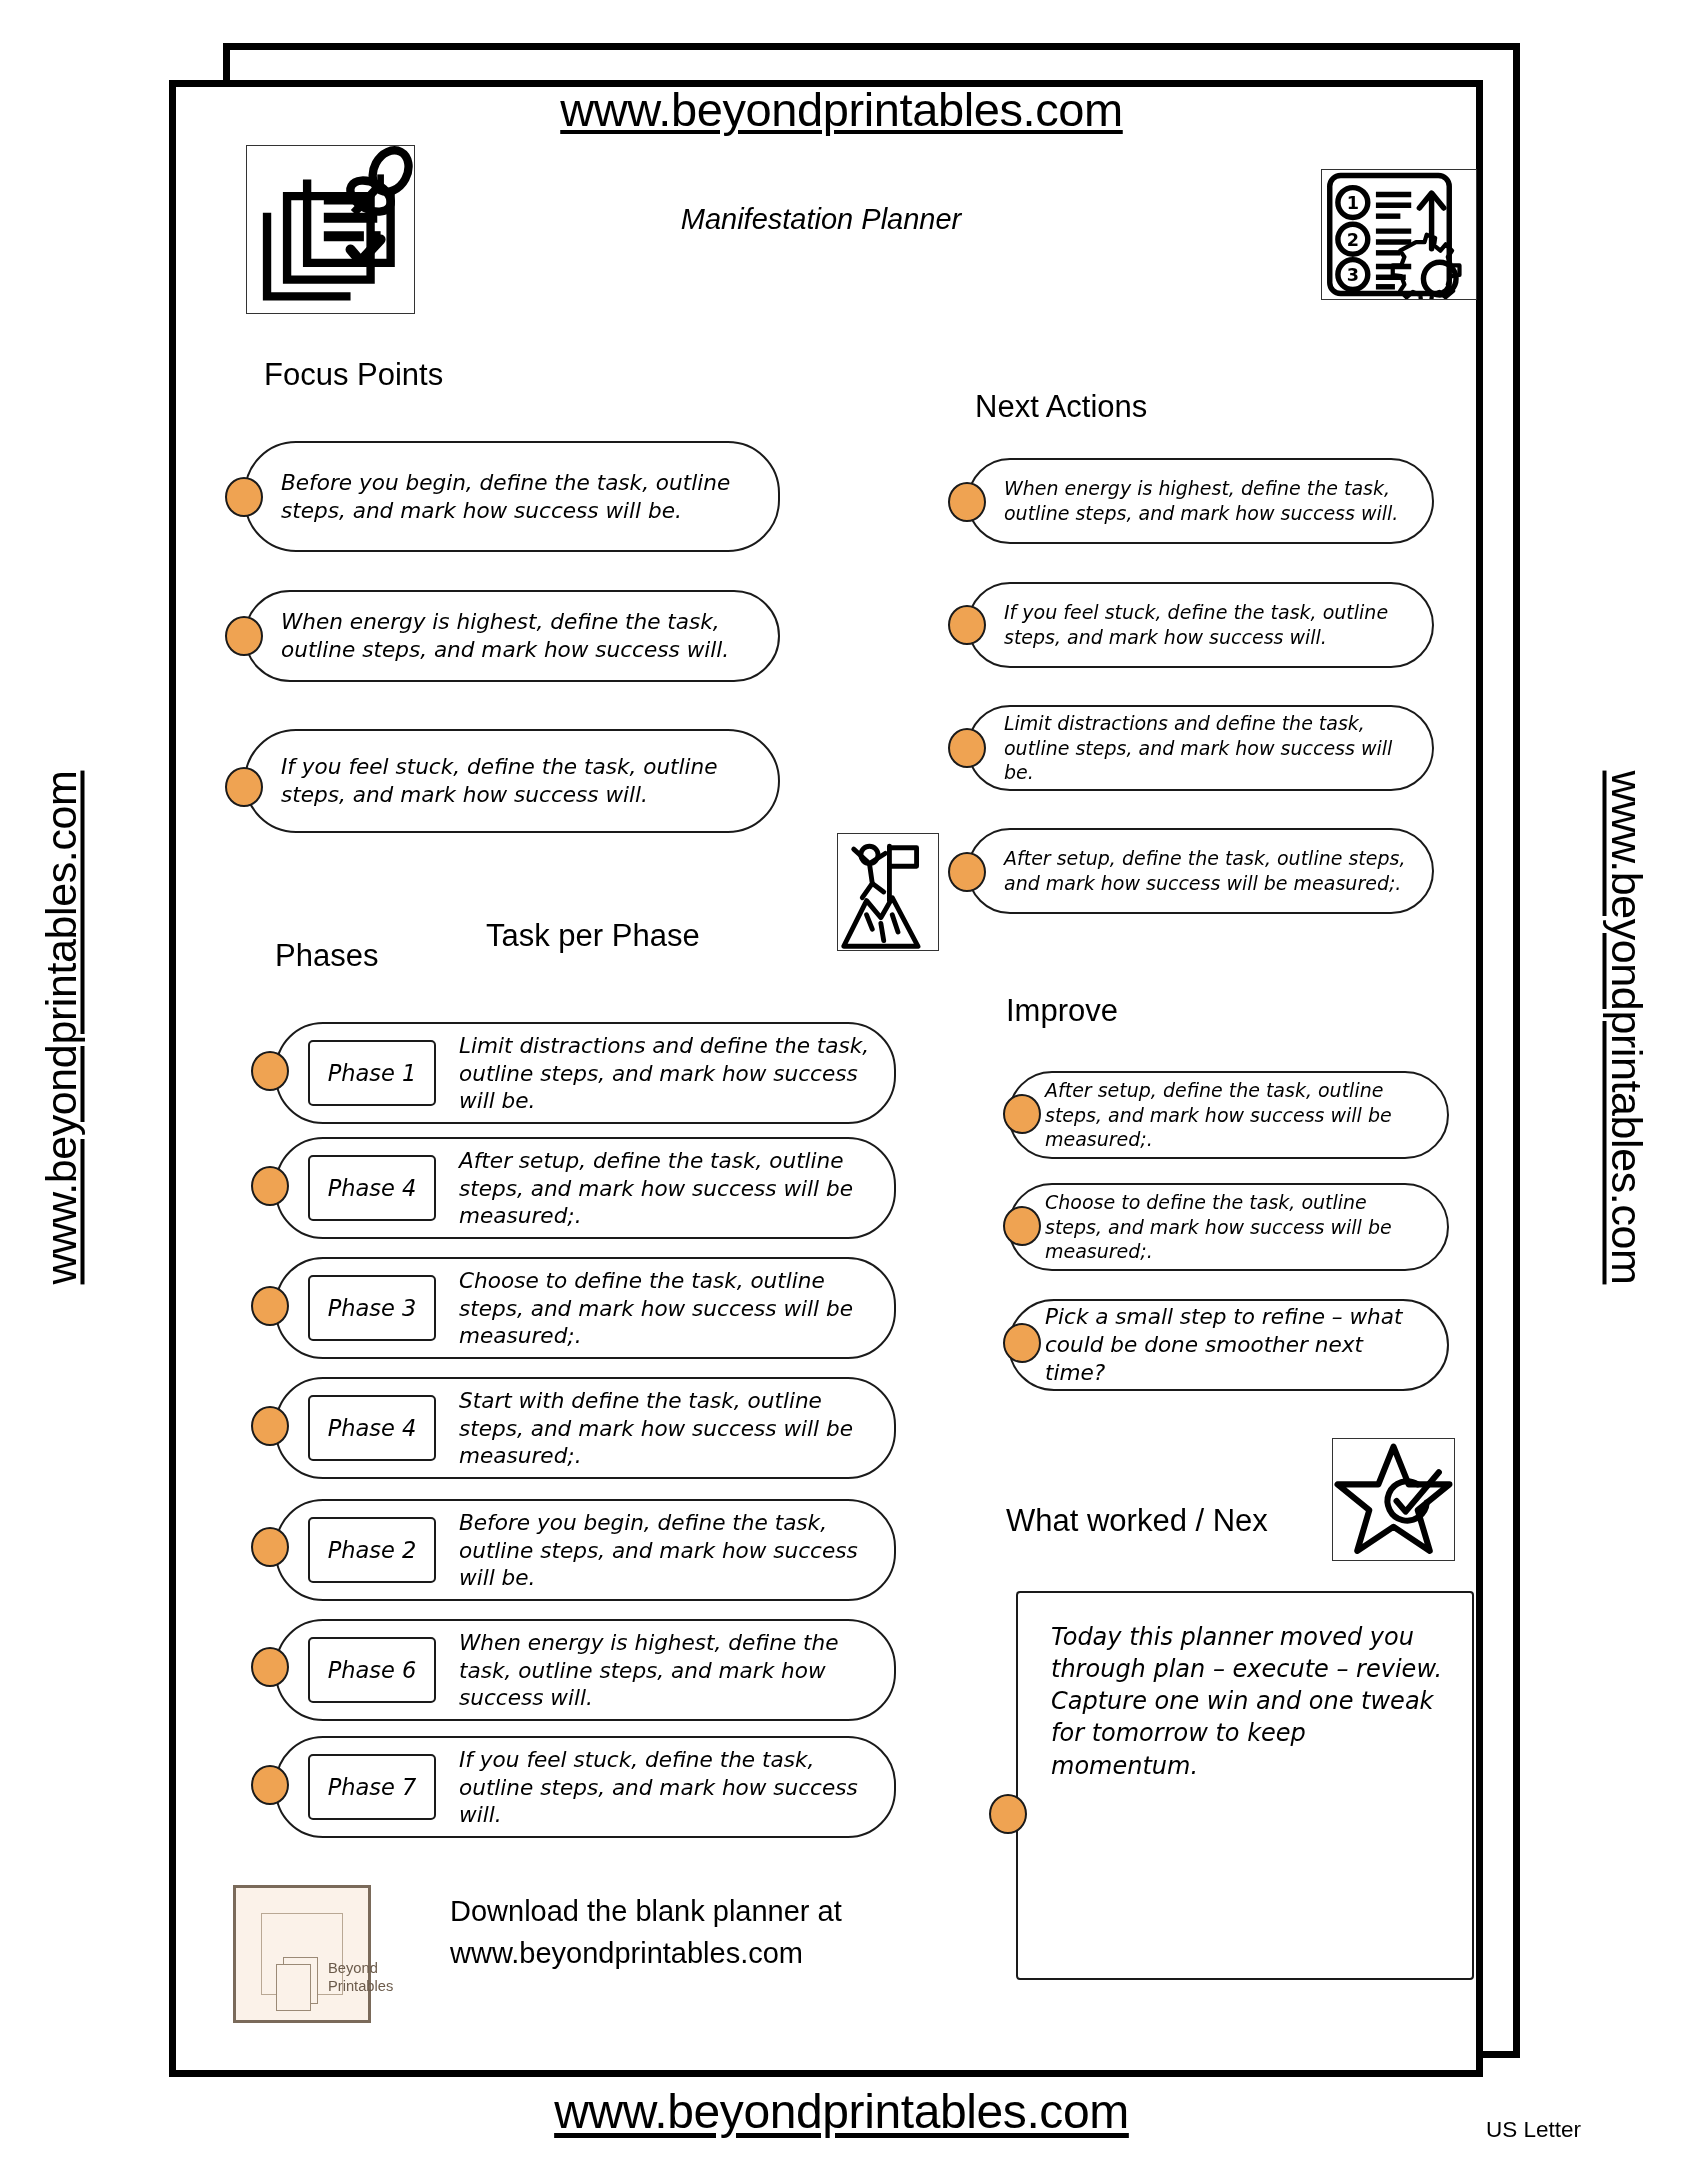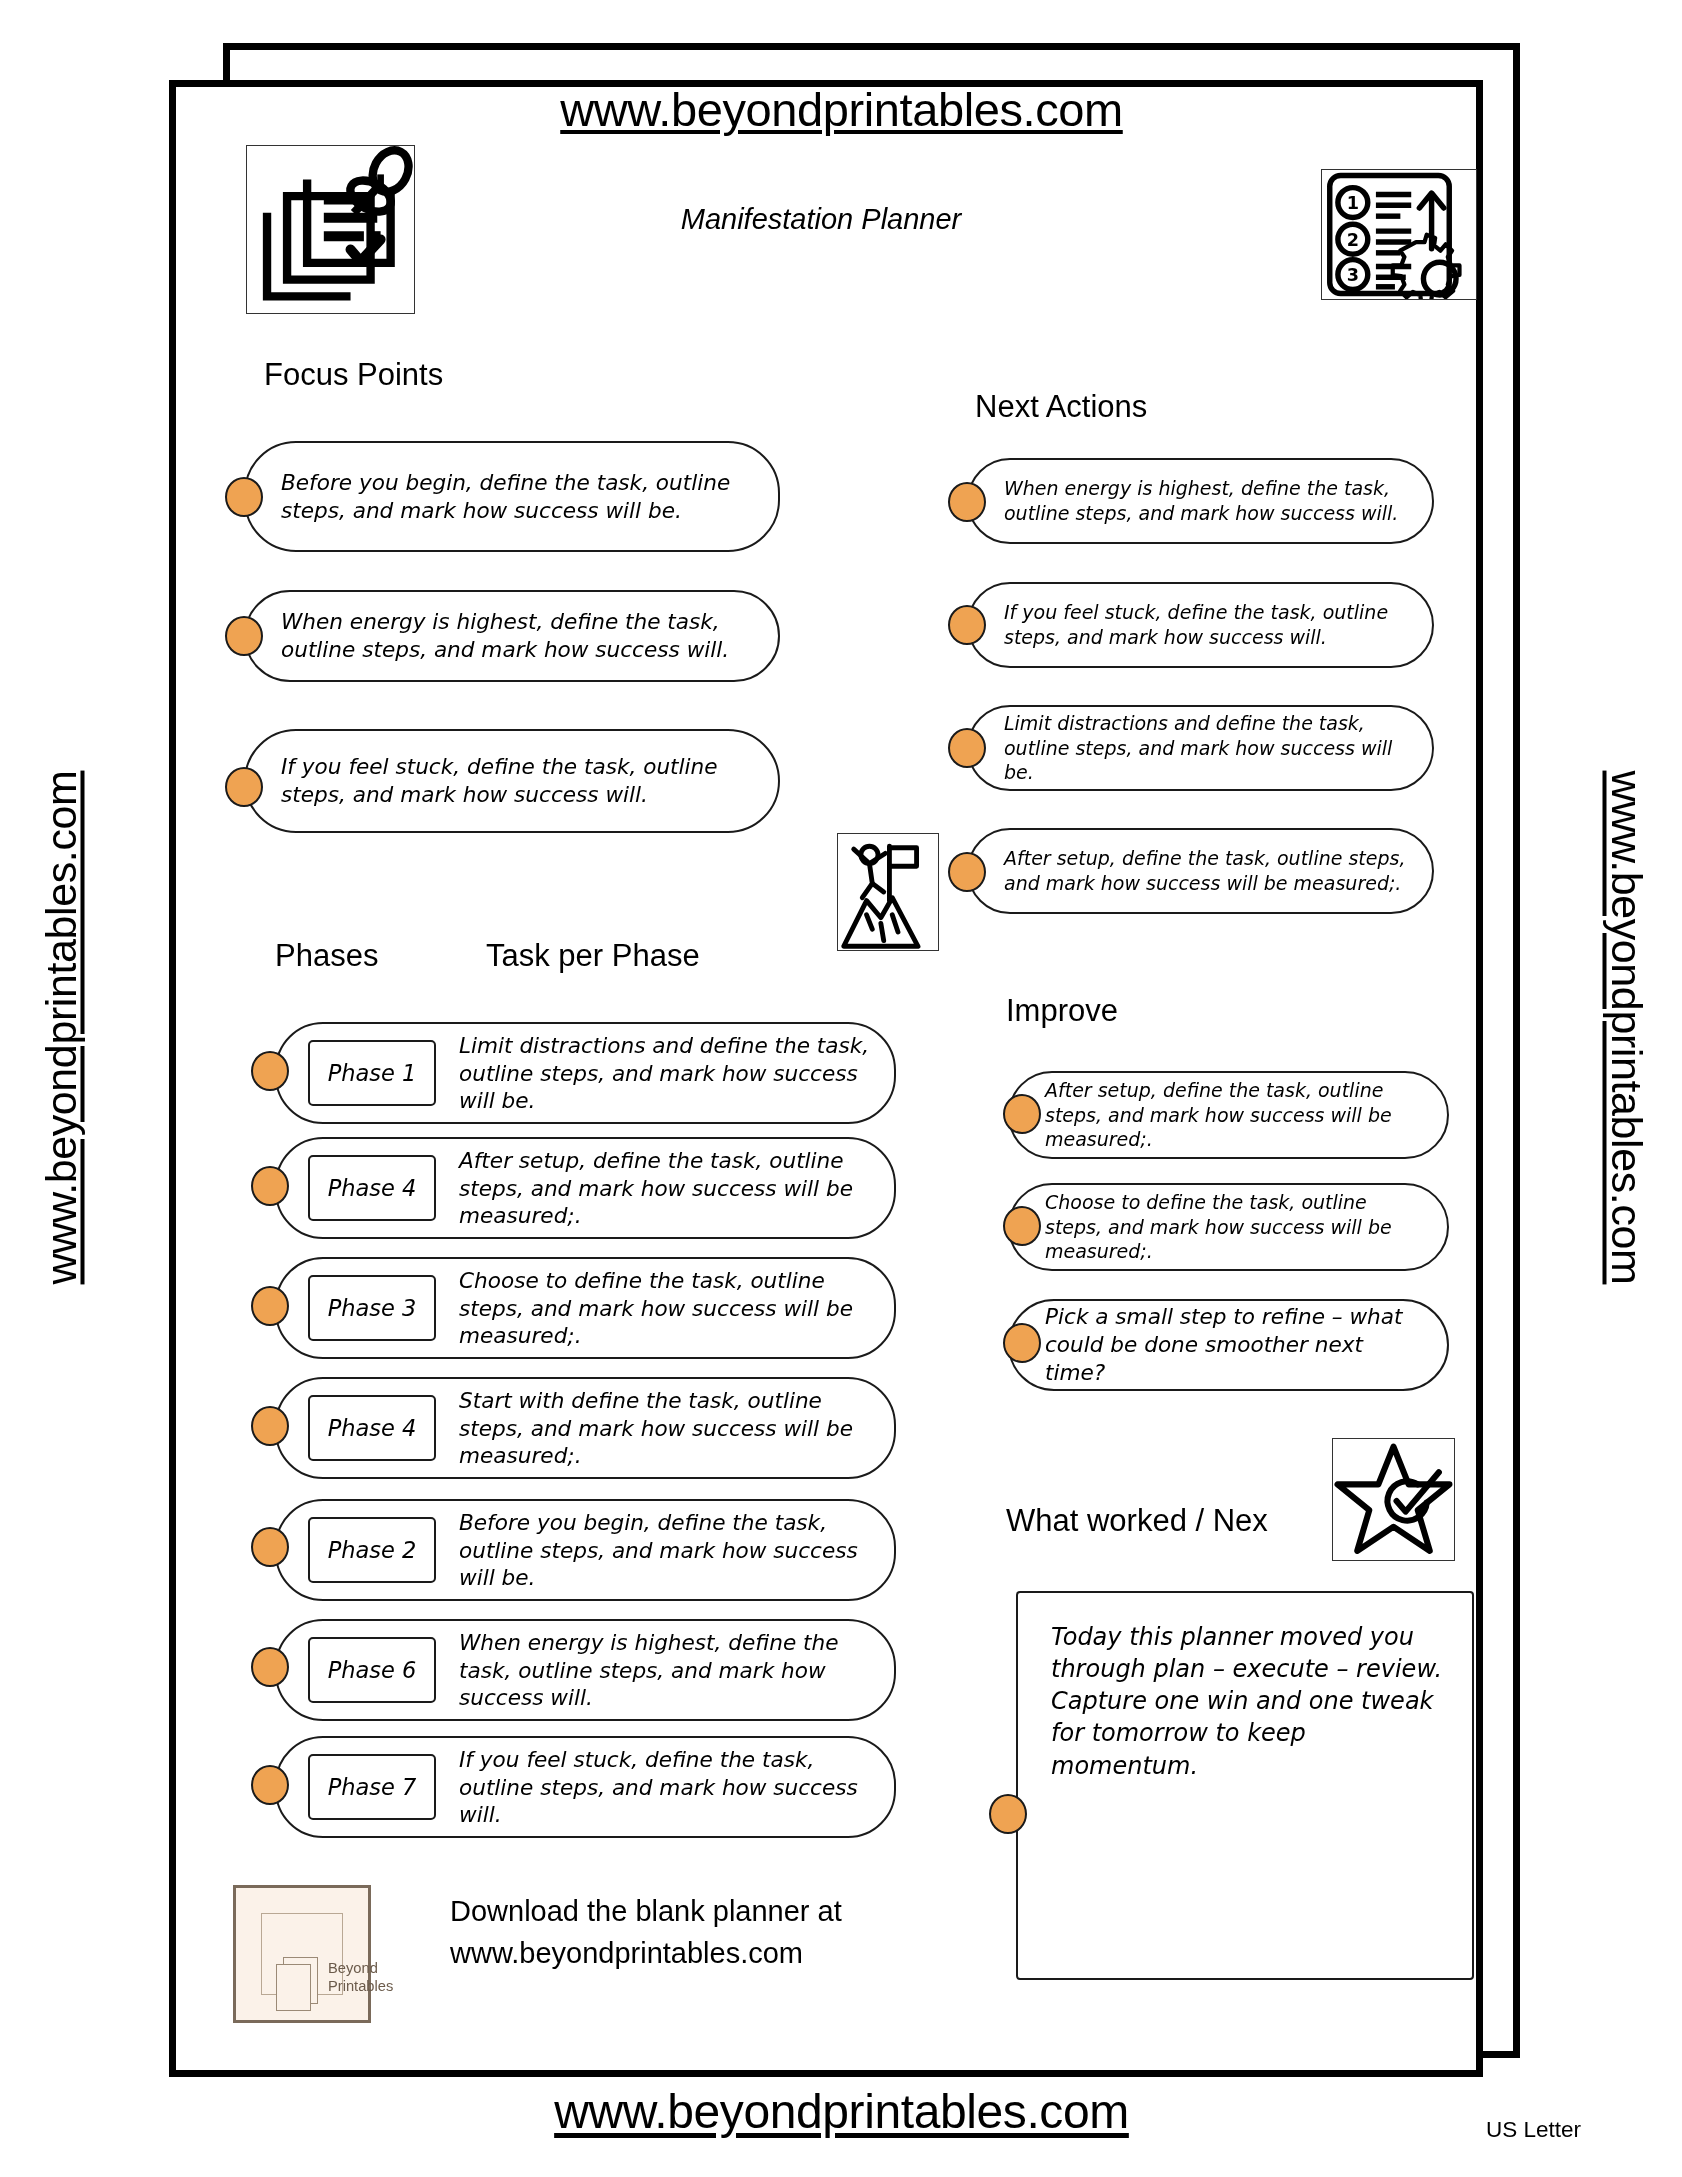--- a/index.html
+++ b/index.html
@@ -377,21 +377,21 @@
         <path d="M36 9 L55 9 L55 22 L36 22"></path>
         <path d="M4 78 L20 46 L30 58 L38 44 L56 78 Z"></path>
         <path d="M20 56 L24 66"></path>
         <path d="M38 56 L42 68"></path>
         <path d="M30 62 L32 74"></path>
       </g>
     </svg>
   </div>
 
   <div class="section-title" style="left:275px; top:938px;">Phases</div>
-  <div class="section-title" style="left:486px; top:938px;">Task per Phase</div>
+  <div class="section-title" style="left:486px; top:918px;">Task per Phase</div>
 
   <div class="phase-row" style="left:275px; top:1022px; width:621px; height:102px;">
     <span class="phase-chip">
       <span>Phase 1</span>
     </span>
     <span class="phase-task">Limit distractions and define the task, outline steps, and mark how success will be.</span>
   </div>
   <div class="dot" style="left:251px; top:1051px;"></div>
 
   <div class="phase-row" style="left:275px; top:1137px; width:621px; height:102px;">

